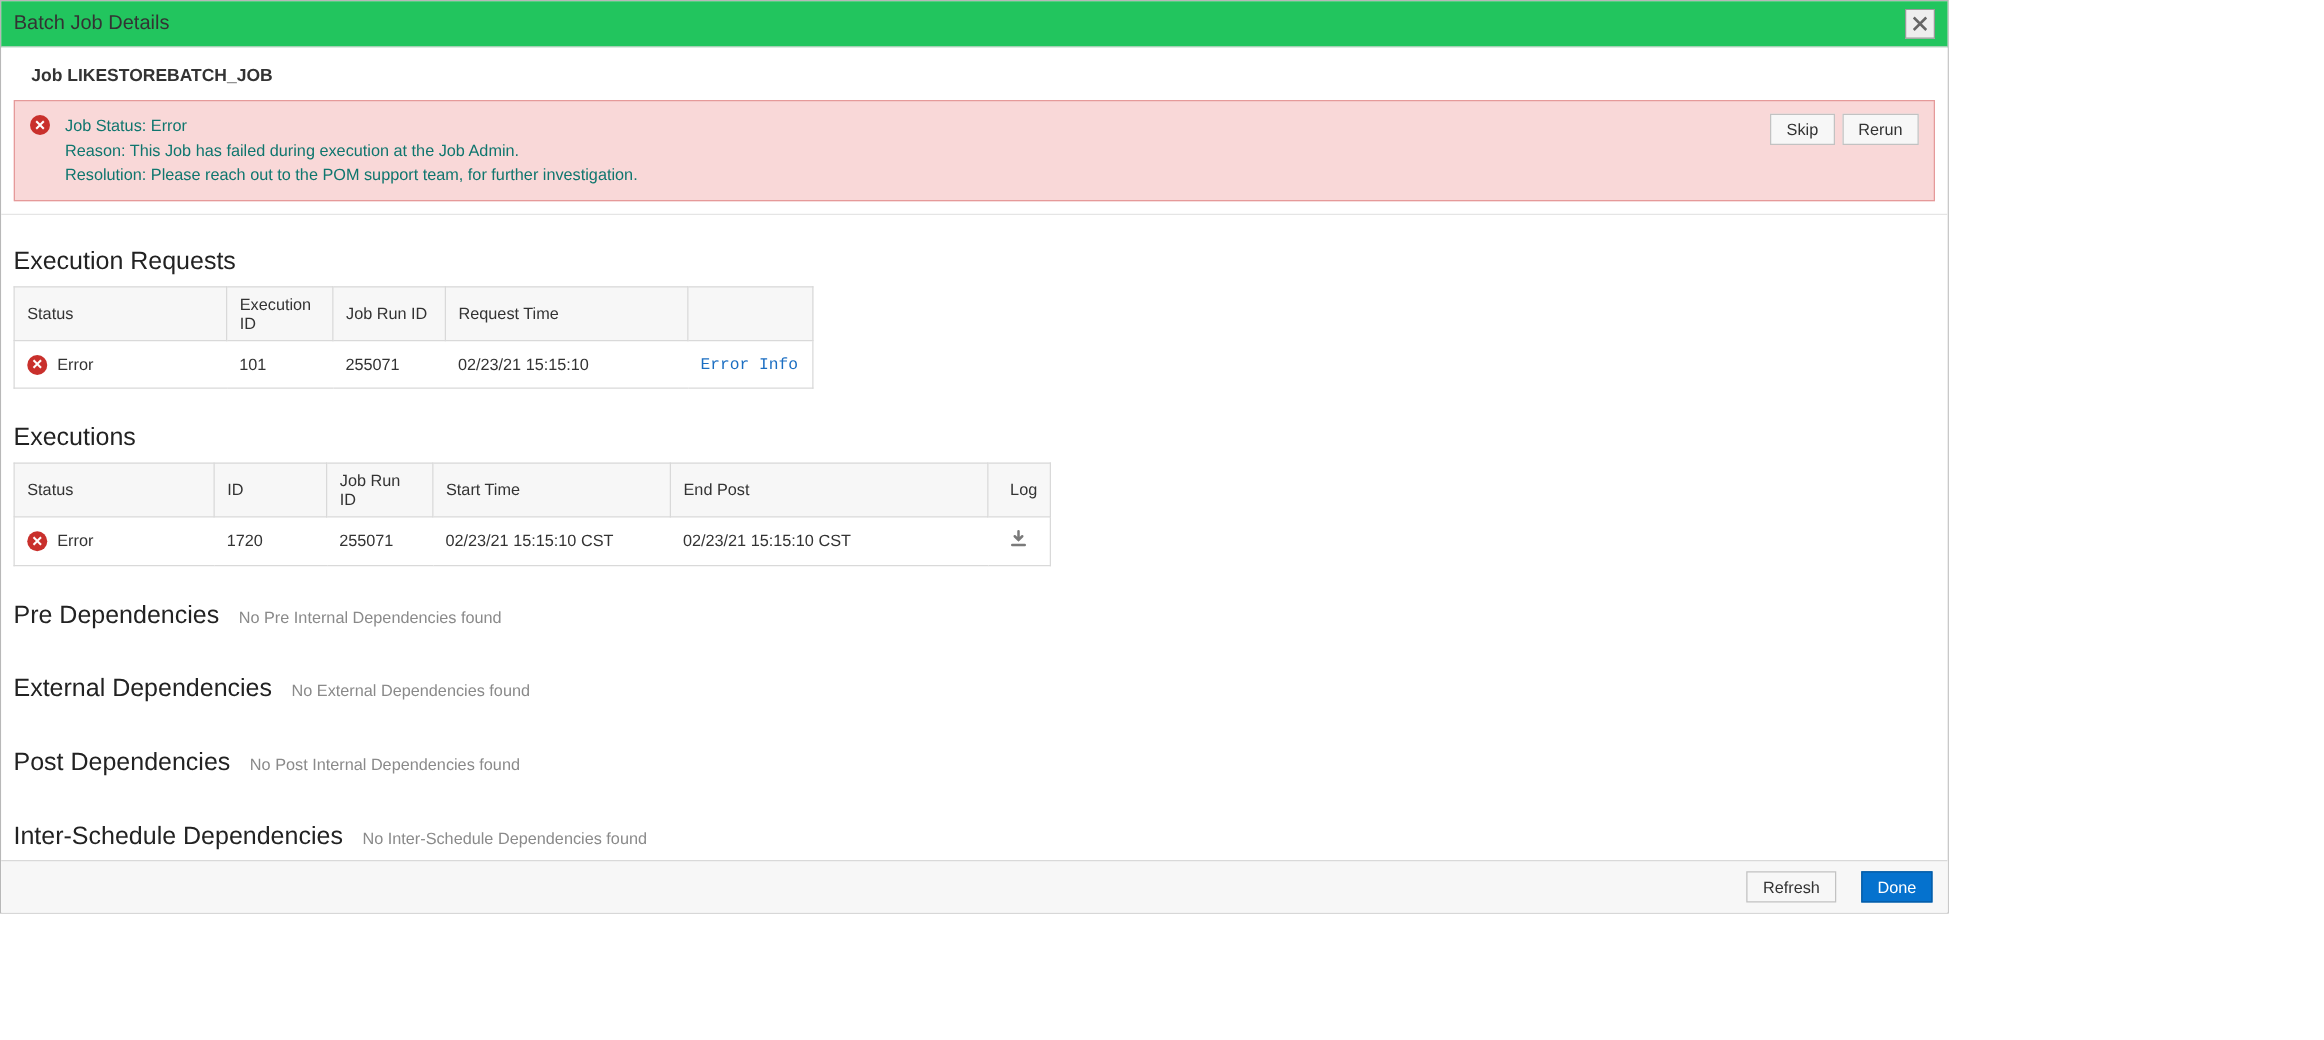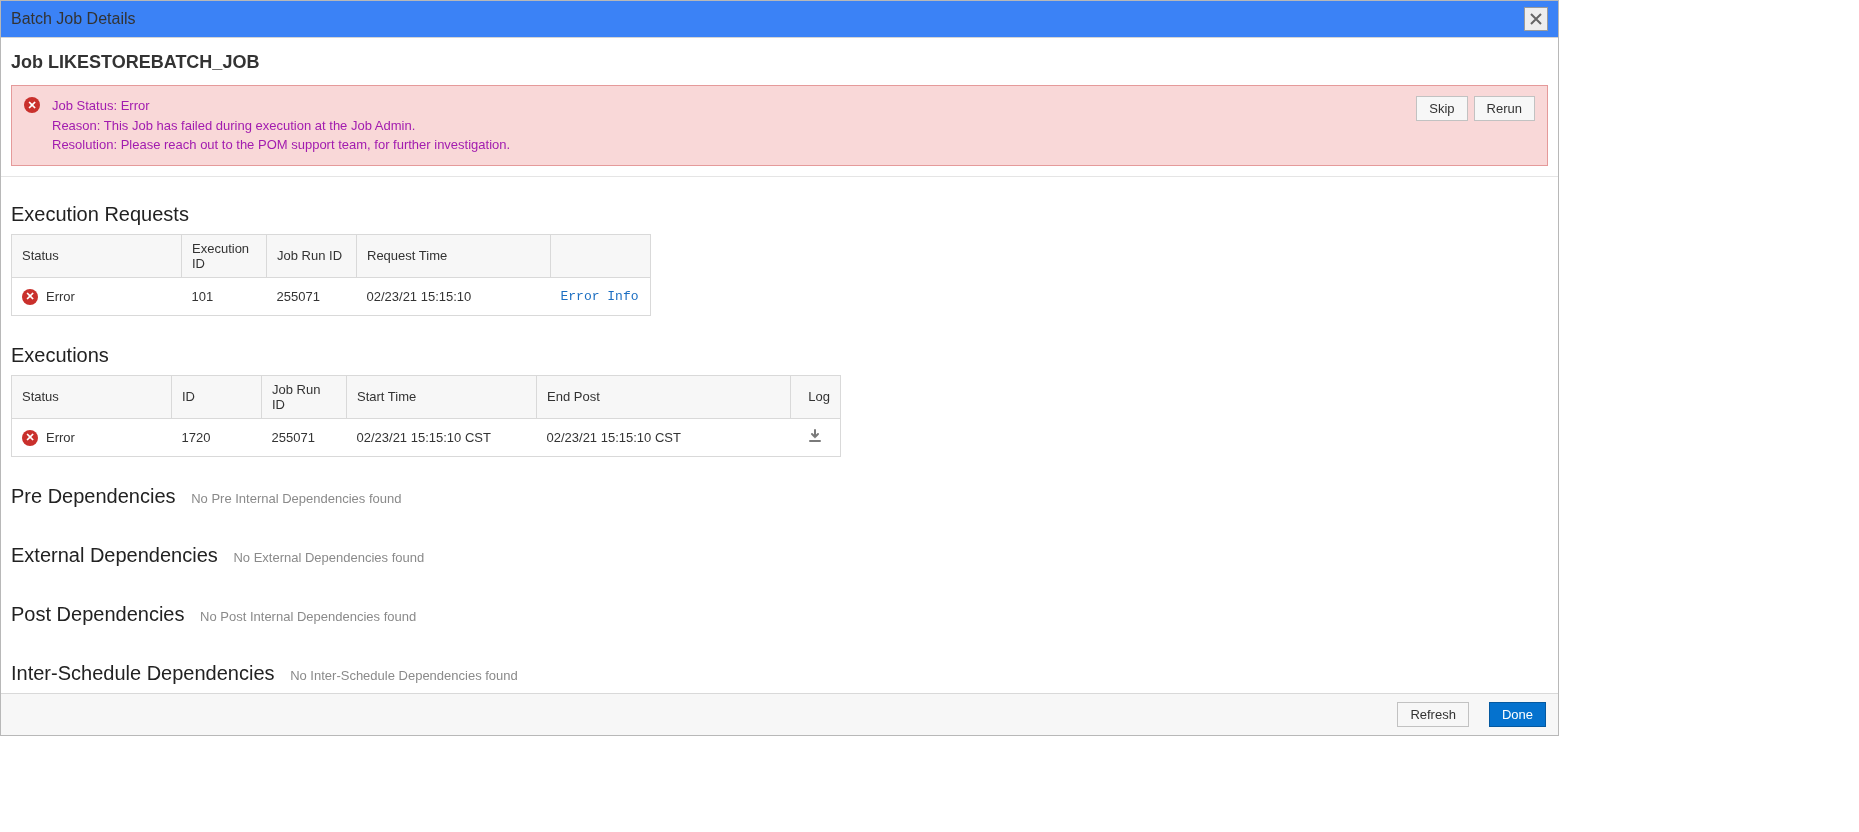--- a/index.html
+++ b/index.html
@@ -10,21 +10,21 @@
     color: #333;
     background: #fff;
   }
   .dialog {
     border: 1px solid #b8b8b8;
     margin: 0;
     width:1559px;
     position:relative;
   }
   .dialog-header {
-    background: #3b82f6;
+    background: #22c55e;
     border-bottom: 1px solid #d4d4d4;
     padding: 6px 10px;
     display: flex;
     align-items: center;
     justify-content: space-between;
   }
   .dialog-title {
     font-size: 16px;
     color: #333;
   }
@@ -36,41 +36,41 @@
     cursor:pointer;
     font-size:16px;
     color:#555;
   }
   .dialog-body {
     padding: 0;
     background:#fff;
   }
   .job-title {
     font-weight: bold;
-    font-size: 18px;
-    padding: 14px 10px 12px 10px;
+    font-size: 14px;
+    padding: 14px 10px 12px 24px;
   }
   .alert-error {
     margin: 0 10px 10px 10px;
     background: #f9d8d8;
     border: 1px solid #e59a9a;
     padding: 10px 12px;
     display:flex;
     align-items:flex-start;
     justify-content:space-between;
   }
   .alert-left { display:flex; align-items:flex-start; gap:12px;}
   .err-icon {
     width:16px;height:16px;border-radius:50%;
     background:#c9302c; color:#fff;
     display:flex;align-items:center;justify-content:center;
     font-size:11px; font-weight:bold;
     flex-shrink:0; margin-top:1px;
   }
-  .alert-text div { line-height:1.5; color:#a21caf; font-size:13px;}
+  .alert-text div { line-height:1.5; color:#0f766e; font-size:13px;}
   .alert-actions { display:flex; gap:6px; align-items:center; }
   .btn {
     background:#f7f7f7;
     border:1px solid #c2c2c2;
     padding:4px 12px;
     font-size:13px;
     cursor:pointer;
     color:#333;
   }
   .btn-primary {

